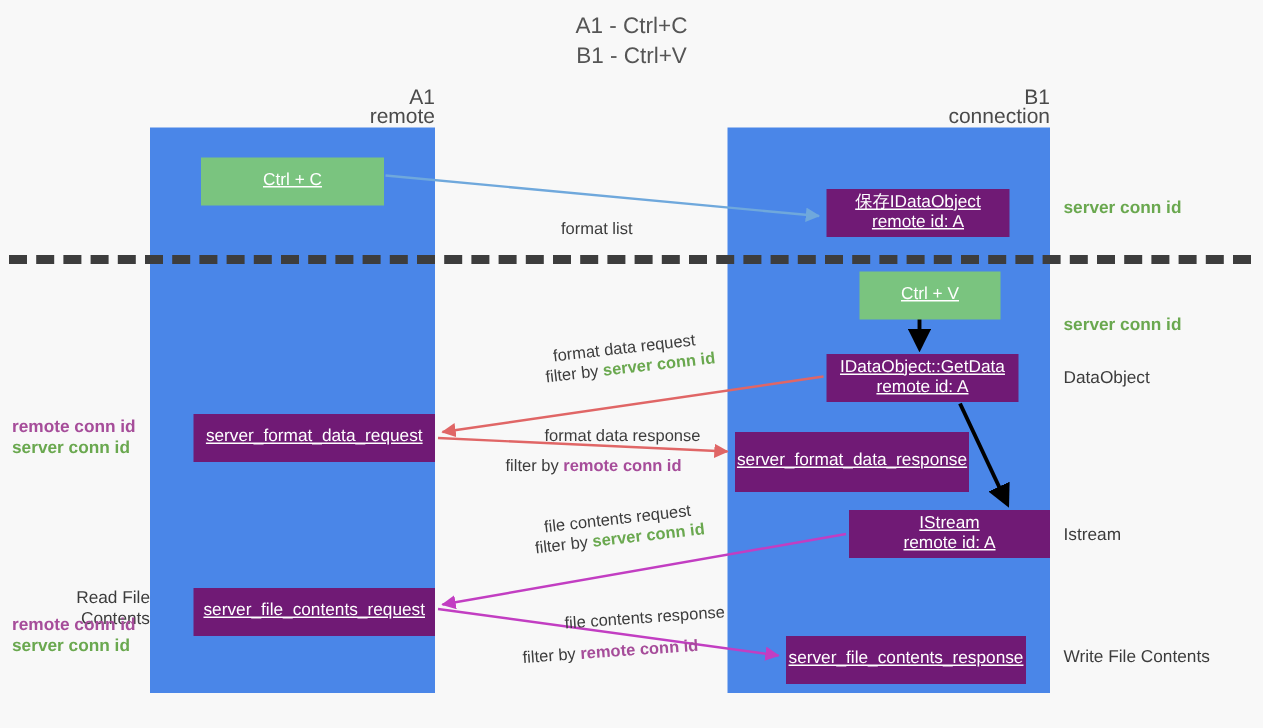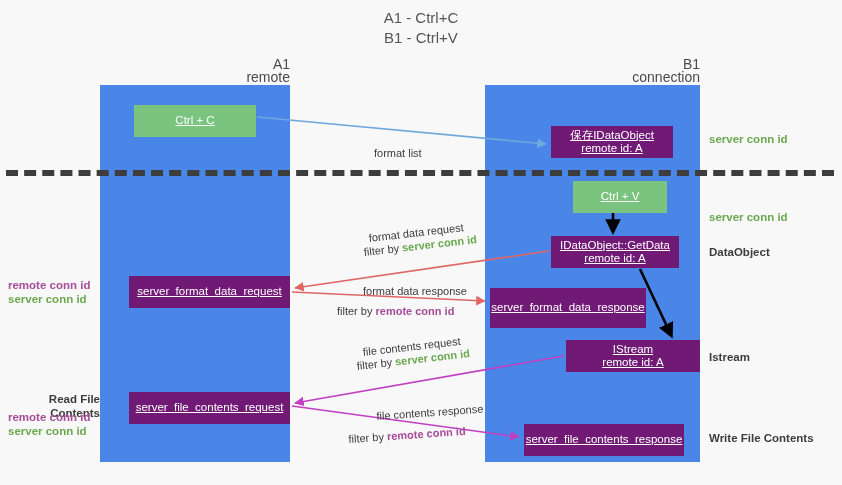--- a/index.html
+++ b/index.html
@@ -85,21 +85,21 @@
   #box-fcreq   { left: 129px; top: 392px; width: 161px; height: 26px; }
   #box-fcresp  { left: 524px; top: 424px; width: 160px; height: 16px; }
 
   
   .side {
     position: absolute;
     font-size: 11.5px;
     line-height: 14px;
     font-weight: bold;
   }
-  .side.plain { font-weight: bold; color: #3c3c3c; }
+  .side.plain { font-weight: normal; color: #3c3c3c; }
   .green-txt  { color: #6aa84f; }
   .purple-txt { color: #a64d9a; }
 
   #lbl-server-1 { left: 709px; top: 132px; }
   #lbl-server-2 { left: 709px; top: 210px; }
   #lbl-dataobject { left: 709px; top: 245px; }
   #lbl-istream    { left: 709px; top: 350px; }
   #lbl-writefile  { left: 709px; top: 431px; }
 
   #lbl-conn-1 { left: 8px; top: 278px; width: 92px; text-align: left; }

